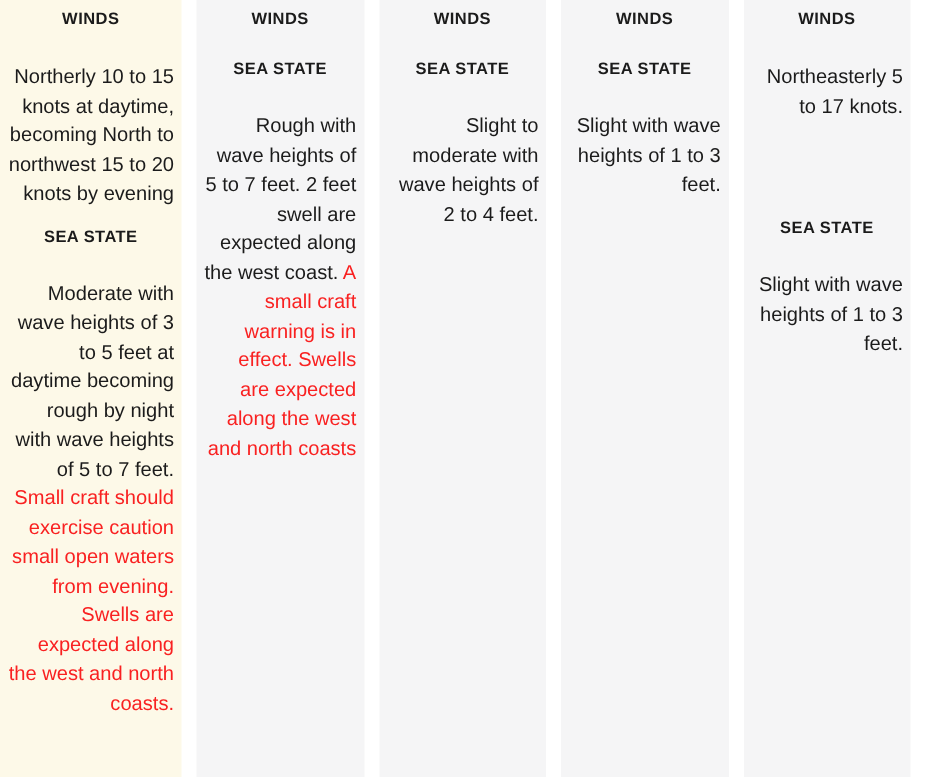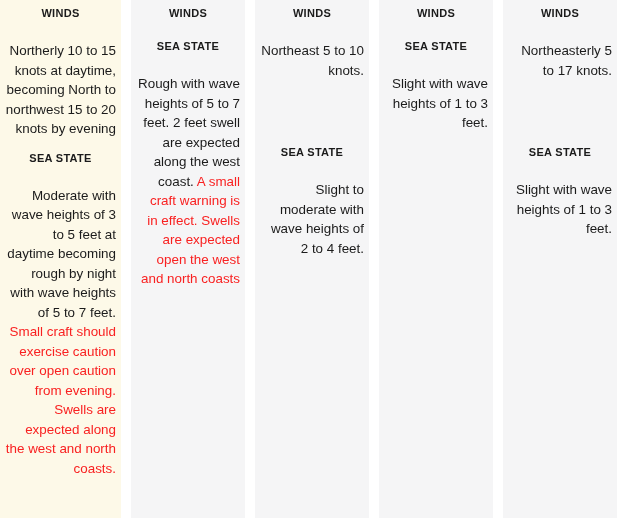--- a/index.html
+++ b/index.html
@@ -10,21 +10,21 @@
   }
   * { margin: 0; padding: 0; box-sizing: border-box; }
   html, body {
     background: #ffffff;
     font-family: "Liberation Sans", sans-serif;
     color: var(--ink);
   }
   .board {
     width: 619px;
     height: 521px;
-    padding: 0 2px 3px 0;
+    padding: 0 12px 3px 0;
     display: grid;
     grid-template-columns: 121px 1fr 1fr 1fr 1fr;
     gap: 10px;
     overflow: hidden;
   }
   .card {
     background: var(--panel-bg);
     padding: 8px 5px;
     text-align: center;
     overflow: hidden;
@@ -57,32 +57,31 @@
 </style>
 </head>
 <body>
 
 <div class="board">
 
   <section class="card highlight">
     <h3 class="sec-header">WINDS</h3>
     <p class="body-text winds-body"><span>Northerly 10 to 15 knots at daytime, becoming North to northwest 15 to 20 knots by evening</span></p>
     <h3 class="sec-header">SEA STATE</h3>
-    <p class="body-text sea-body"><span>Moderate with wave heights of 3 to 5 feet at daytime becoming rough by night with wave heights of 5 to 7 feet. </span><span class="warn-text">Small craft should exercise caution over open caution from evening. Swells are expected along the west and north coasts.</span></p>
+    <p class="body-text sea-body"><span>Moderate with wave heights of 3 to 5 feet at daytime becoming rough by night with wave heights of 5 to 7 feet. </span><span class="warn-text">Small craft should exercise caution small open waters from evening. Swells are expected along the west and north coasts.</span></p>
   </section>
 
   <section class="card">
     <h3 class="sec-header">WINDS</h3>
     <h3 class="sec-header">SEA STATE</h3>
-    <p class="body-text sea-body"><span>Rough with wave heights of 5 to 7 feet. 2 feet swell are expected along the west coast. </span><span class="warn-text">A small craft warning is in effect. Swells are expected open the west and north coasts</span></p>
+    <p class="body-text sea-body"><span>Rough with wave heights of 5 to 7 feet. 2 feet swell are expected along the west coast. </span><span class="warn-text">A small craft warning is in effect. Swells are expected along the west and north coasts</span></p>
   </section>
 
   <section class="card">
     <h3 class="sec-header">WINDS</h3>
-    <p class="body-text winds-body"><span>Northeast 5 to 10 knots.</span></p>
     <h3 class="sec-header">SEA STATE</h3>
     <p class="body-text sea-body"><span>Slight to moderate with wave heights of 2 to 4 feet.</span><span class="warn-text"></span></p>
   </section>
 
   <section class="card">
     <h3 class="sec-header">WINDS</h3>
     <h3 class="sec-header">SEA STATE</h3>
     <p class="body-text sea-body"><span>Slight with wave heights of 1 to 3 feet.</span><span class="warn-text"></span></p>
   </section>
 

